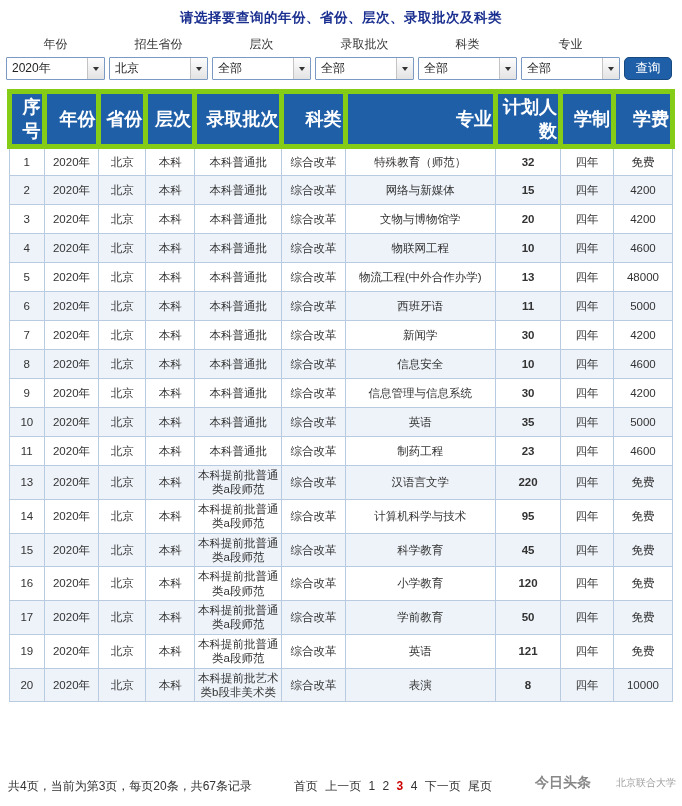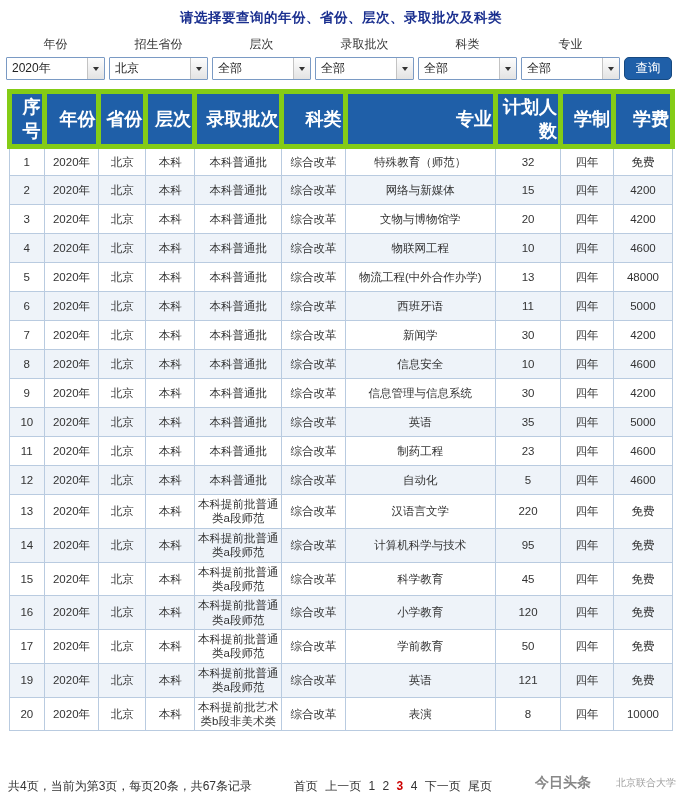--- a/index.html
+++ b/index.html
@@ -108,21 +108,21 @@
   }
   table.grid tr:nth-child(even) td { background: #eef3f9; }
   table.grid tr:nth-child(odd) td { background: #ffffff; }
   .c0 { width: 34px; }
   .c1 { width: 54px; }
   .c2 { width: 46px; }
   .c3 { width: 48px; }
   .c4 { width: 86px; }
   .c5 { width: 62px; }
   .c6 { width: 148px; }
-  .c7 { width: 64px; }
+  .c7 { width: 64px; font-weight: bold; }
   .c8 { width: 52px; }
   .c9 { width: 58px; }
   .footer {
     position: absolute;
     bottom: 6px;
     left: 0; right: 0;
     height: 26px;
     font-size: 12px;
     color: #333;
     padding: 0 16px;
@@ -378,32 +378,20 @@
           <td class="c2">北京</td>
           <td class="c3">本科</td>
           <td class="c4">本科普通批</td>
           <td class="c5">综合改革</td>
           <td class="c6">制药工程</td>
           <td class="c7">23</td>
           <td class="c8">四年</td>
           <td class="c9">4600</td>
         </tr>
         <tr>
-          <td class="c0">12</td>
-          <td class="c1">2020年</td>
-          <td class="c2">北京</td>
-          <td class="c3">本科</td>
-          <td class="c4">本科普通批</td>
-          <td class="c5">综合改革</td>
-          <td class="c6">自动化</td>
-          <td class="c7">5</td>
-          <td class="c8">四年</td>
-          <td class="c9">4600</td>
-        </tr>
-        <tr>
           <td class="c0">13</td>
           <td class="c1">2020年</td>
           <td class="c2">北京</td>
           <td class="c3">本科</td>
           <td class="c4">本科提前批普通类a段师范</td>
           <td class="c5">综合改革</td>
           <td class="c6">汉语言文学</td>
           <td class="c7">220</td>
           <td class="c8">四年</td>
           <td class="c9">免费</td>

